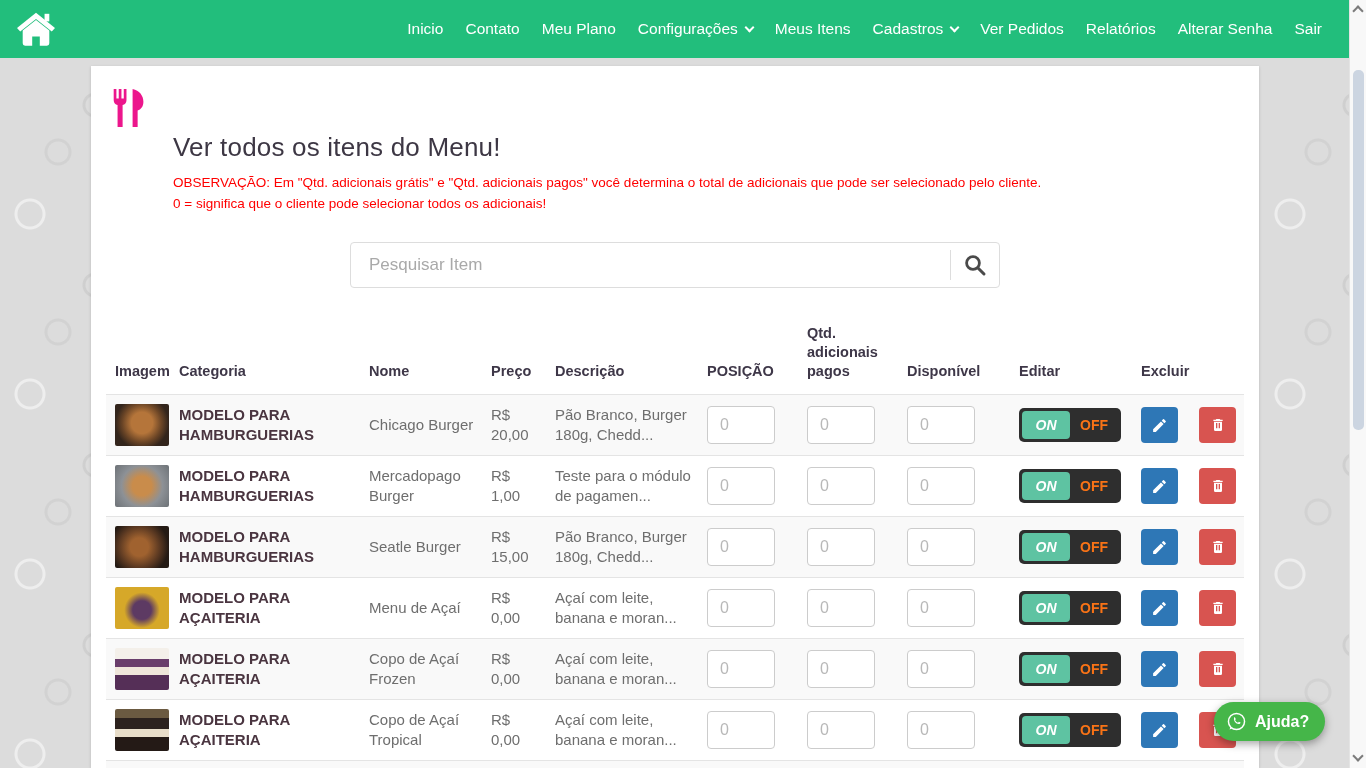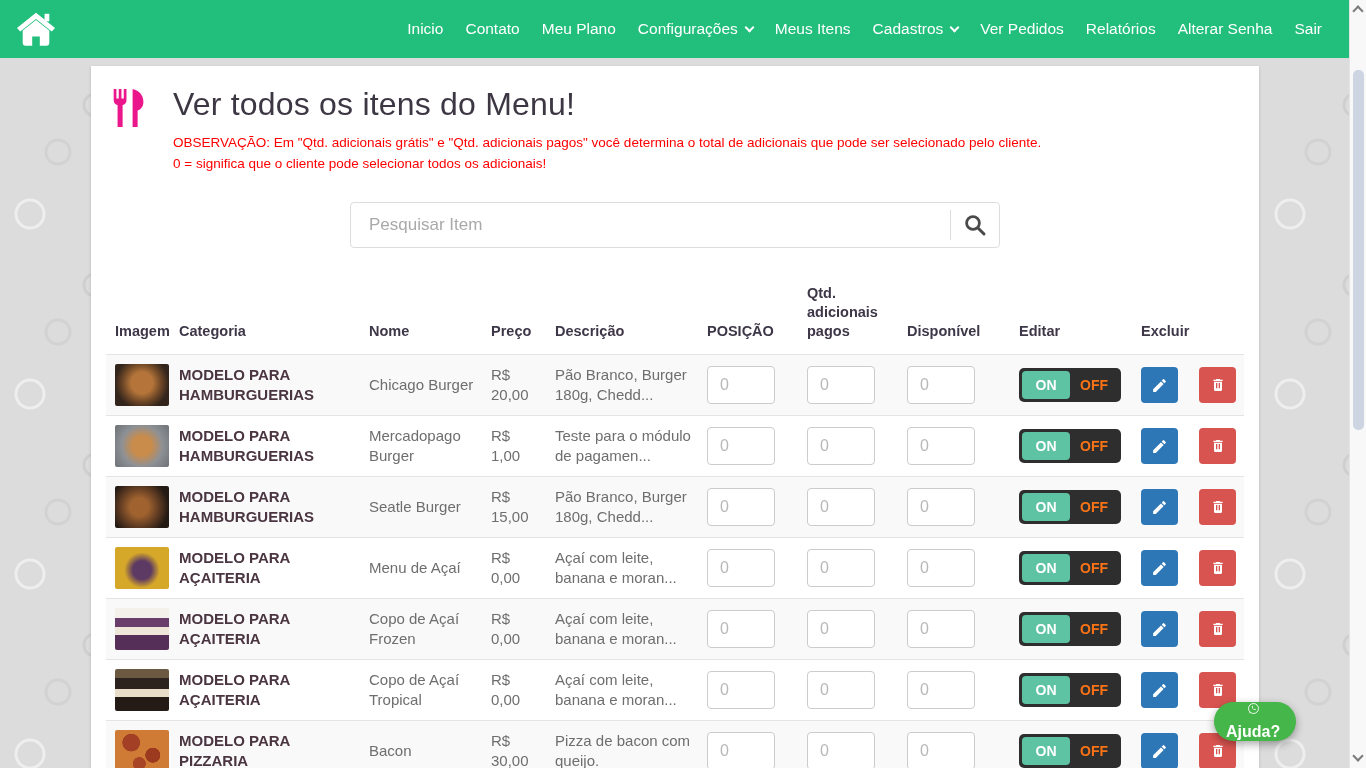--- a/index.html
+++ b/index.html
@@ -26,21 +26,21 @@
   .nav-item{ color:#fff; font-size:15.5px; padding:8px 11px; display:flex; align-items:center; cursor:pointer; white-space:nowrap; }
   .caret{ width:7px; height:7px; border-right:2px solid #fff; border-bottom:2px solid #fff; transform:rotate(45deg); margin-left:8px; margin-top:-4px; }
 
   
   .card{ position:absolute; left:91px; top:66px; width:1168px; height:702px; background:#fff;
     box-shadow:0 1px 3px rgba(0,0,0,.15); padding:20px 15px 0 15px; overflow:hidden; }
 
   .card-head{ display:flex; align-items:flex-start; padding-left:5px; }
   .utensils{ width:36px; height:40px; flex:0 0 auto; margin-top:2px; }
   .head-text{ margin-left:26px; }
-  .page-title{ font-size:32px; color:#3d3744; font-weight:400; letter-spacing:.2px; }
+  .page-title{ font-size:26px; color:#3d3744; font-weight:400; letter-spacing:.2px;margin-top:46px; }
   .notes{ margin-top:9px; color:#ff0000; font-size:13.5px; line-height:21px; }
 
   .search-wrap{ margin:28px auto 0 auto; width:650px; height:46px; border:1px solid #ddd; border-radius:4px;
     display:flex; align-items:center; background:#fff; }
   .search-input{ flex:1; height:100%; border:none; outline:none; padding-left:18px; font-size:17px; color:#777;
     font-family:"Liberation Sans", sans-serif; background:transparent; }
   .search-input::placeholder{ color:#a9a9a9; }
   .search-divider{ width:1px; height:30px; background:#ddd; }
   .search-btn{ width:48px; height:100%; display:flex; align-items:center; justify-content:center; cursor:pointer; }
 
@@ -65,32 +65,32 @@
                                  radial-gradient(circle at 45% 80%, #a84527 0 14%, transparent 15%),
                                  #cf7a35; }
 
   .num-input{ width:68px; height:38px; border:1px solid #ccc; border-radius:4px; background:#fff;
     padding-left:12px; font-size:16px; color:#777; font-family:"Liberation Sans", sans-serif; outline:none; }
   .num-input::placeholder{ color:#b8b8b8; }
 
   .toggle{ width:102px; height:34px; background:#2e2e2e; border-radius:5px; display:flex; align-items:center;
     padding:3px; cursor:pointer; }
   .toggle-on{ width:48px; height:28px; background:#5ec3a2; border-radius:4px; color:#fff; font-weight:700;
-    font-size:14px; display:flex; align-items:center; justify-content:center; }
+    font-size:14px; display:flex; align-items:center; justify-content:center;font-style:italic; }
   .toggle-off{ flex:1; text-align:center; color:#f97316; font-weight:700; font-size:14px; }
 
   .btn{ width:37px; height:36px; border:none; border-radius:4px; display:flex; align-items:center;
     justify-content:center; cursor:pointer; }
   .btn-edit{ background:#2e77b6; }
   .btn-del{ background:#d85450; }
 
   
   .help-btn{ position:absolute; left:1214px; top:702px; height:39px; padding:0 16px 0 12px; background:#45b649;
     border-radius:20px; display:flex; align-items:center; gap:8px; color:#fff; font-size:16px; font-weight:700;
-    box-shadow:0 3px 8px rgba(0,0,0,.35); z-index:30; cursor:pointer;flex-direction:column; }
+    box-shadow:0 3px 8px rgba(0,0,0,.35); z-index:30; cursor:pointer; }
 
   
   .scrollbar{ position:absolute; right:0; top:0; width:17px; height:768px; background:#f8f8f8;
     border-left:1px solid #e4e4e4; z-index:40; }
   .sb-arrow{ position:absolute; left:4px; width:8px; height:8px; border-right:2px solid #7b7b7b; border-bottom:2px solid #7b7b7b; }
   .sb-up{ top:7px; transform:rotate(-135deg); }
   .sb-down{ top:752px; transform:rotate(45deg); }
   .sb-thumb{ position:absolute; left:3px; top:70px; width:11px; height:360px; background:#ccd5e1; border-radius:5px; cursor:pointer; }
 </style>
 </head>

